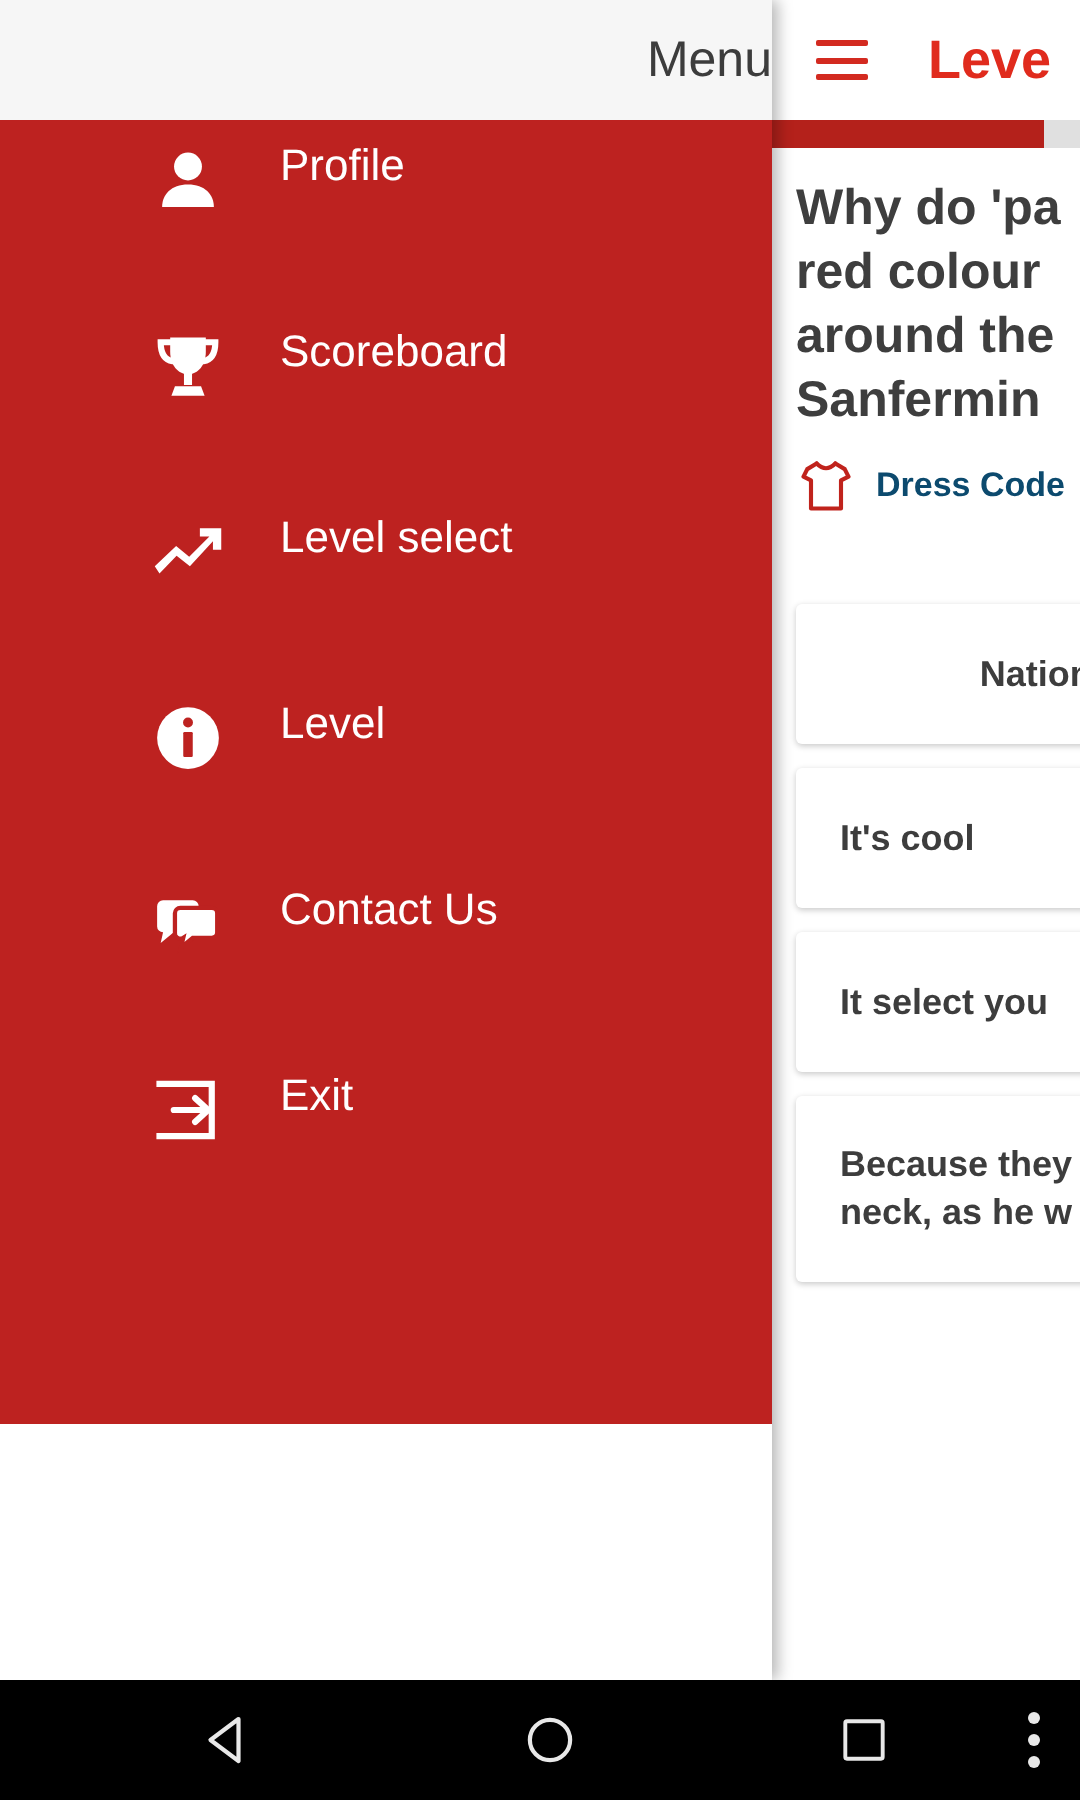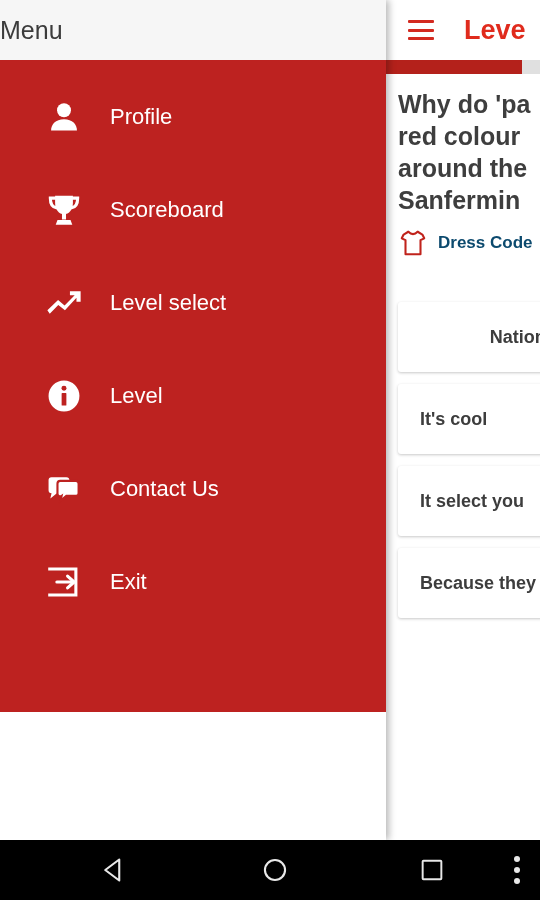--- a/index.html
+++ b/index.html
@@ -67,32 +67,32 @@
   }
   .answer-text div { white-space:nowrap; }
 
   
   #drawer {
     position:absolute; left:0; top:0; width:386px; height:840px;
     box-shadow:3px 0 7px rgba(0,0,0,0.28);
   }
   #drawer-header {
     height:60px; width:100%; background:#f6f6f6;
-    display:flex; align-items:center; justify-content:flex-start;
+    display:flex; align-items:center; justify-content:flex-end;
   }
   #drawer-title { font-size:25px; color:#3c3c3c; font-weight:400; }
   #drawer-body {
     height:652px; width:100%; background:#bd2220;
     padding-top:10px;
   }
   #drawer-footer { height:128px; width:100%; background:#ffffff; }
 
   .drawer-item {
-    height:93px; display:flex; align-items:center;
-    padding-left:44px; cursor:pointer;
+    height:93px; display:flex; 
+    padding-left:44px; cursor:pointer;margin-left:30px;
   }
   .drawer-icon {
     width:40px; height:40px; flex:0 0 40px;
     display:flex; align-items:center; justify-content:center;
   }
   .drawer-label {
     margin-left:26px; color:#ffffff; font-size:22px; font-weight:400;
     white-space:nowrap;
   }
 
@@ -159,20 +159,21 @@
         </div>
       </div>
       <div class="answer-card">
         <div class="answer-text">
           <div>It select you </div>
         </div>
       </div>
       <div class="answer-card">
         <div class="answer-text">
           <div>Because they</div>
+          <div>neck, as he w</div>
         </div>
       </div>
     </div>
 
   </div>
 
   <div id="drawer">
 
     <div id="drawer-header">
       <div id="drawer-title">Menu</div>

